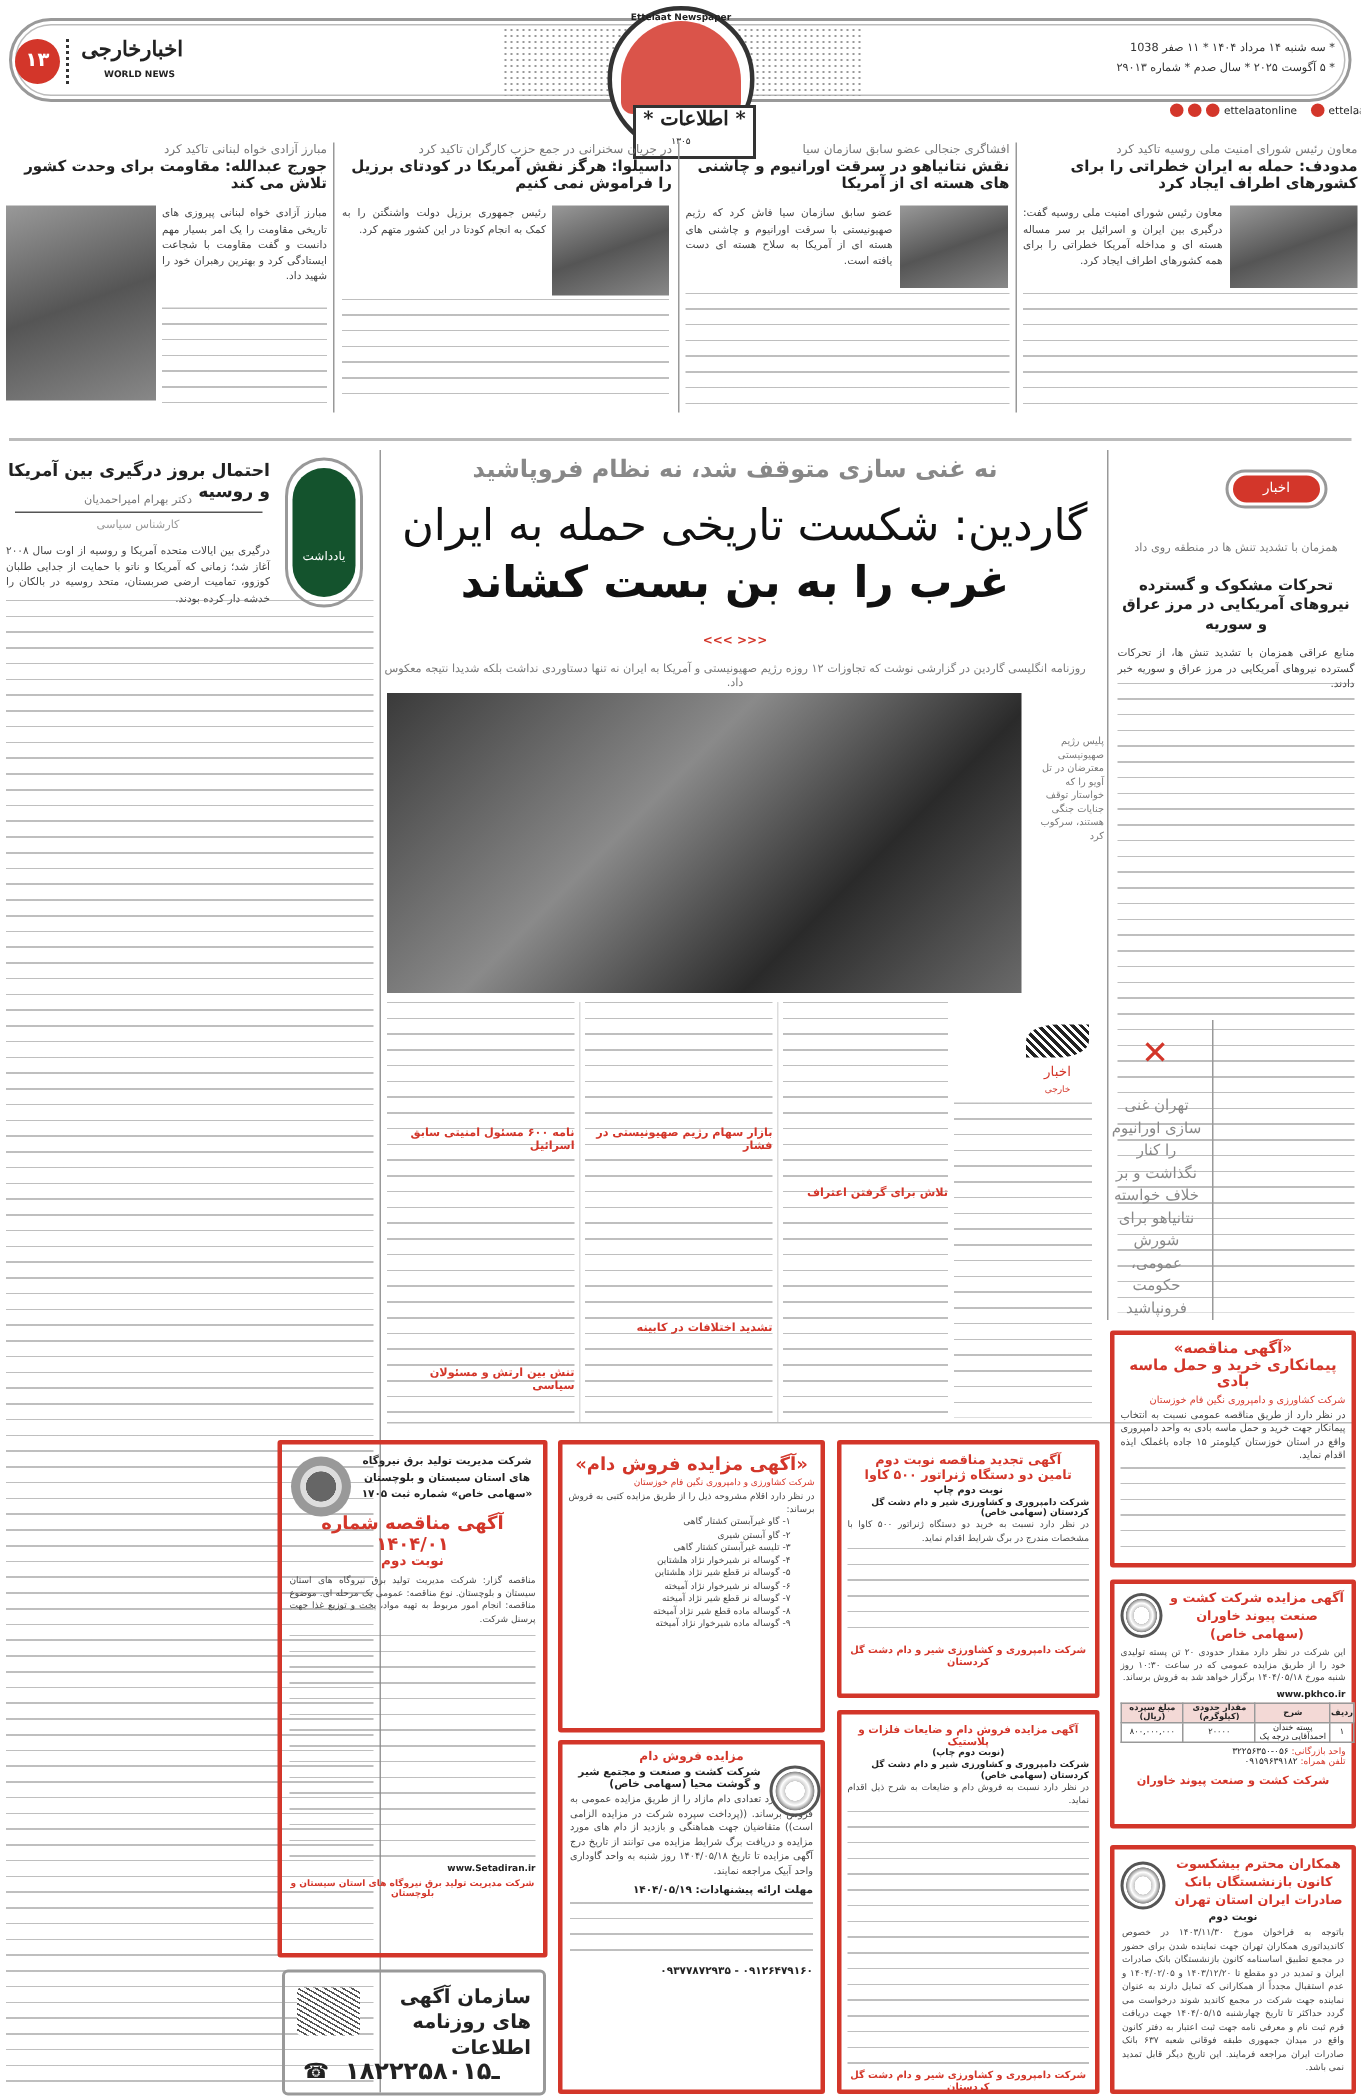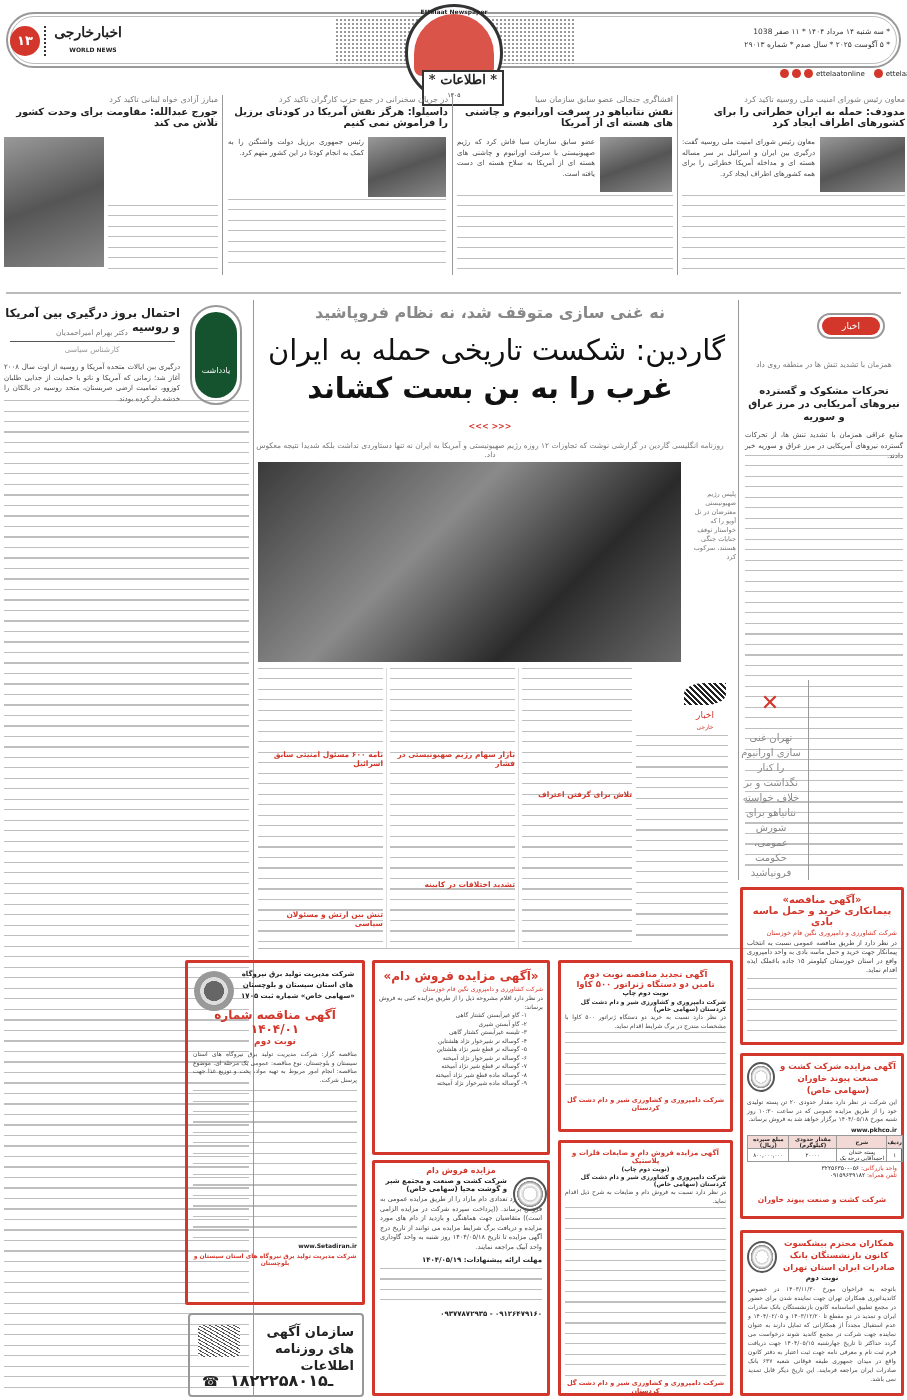--- a/index.html
+++ b/index.html
@@ -83,20 +83,21 @@
 
   <div class="abs photo-sm" style="left:600px;top:42px;width:72px;height:55px"></div>
   <div class="abs txt" style="left:457px;top:42px;width:138px">عضو سابق سازمان سیا فاش کرد که رژیم صهیونیستی با سرقت اورانیوم و چاشنی های هسته ای از آمریکا به سلاح هسته ای دست یافته است.</div>
   <div class="abs lines" style="left:457px;top:100px;width:216px;height:75px"></div>
 
   <div class="abs photo-sm" style="left:368px;top:42px;width:78px;height:60px"></div>
   <div class="abs txt" style="left:228px;top:42px;width:136px">رئیس جمهوری برزیل دولت واشنگتن را به کمک به انجام کودتا در این کشور متهم کرد.</div>
   <div class="abs lines" style="left:228px;top:104px;width:218px;height:70px"></div>
 
   <div class="abs photo-sm" style="left:4px;top:42px;width:100px;height:130px"></div>
+  <div class="abs txt" style="left:108px;top:42px;width:110px">مبارز آزادی خواه لبنانی پیروزی های تاریخی مقاومت را یک امر بسیار مهم دانست و گفت مقاومت با شجاعت ایستادگی کرد و بهترین رهبران خود را شهید داد.</div>
   <div class="abs lines" style="left:108px;top:110px;width:110px;height:65px"></div>
 </div>
 <div class="abs hr" style="left:6px;top:292px;width:895px;height:2px"></div>
 
 <div class="abs" style="left:817px;top:313px;width:68px;height:26px;border-radius:14px;border:2px solid #999"></div>
 <div class="abs red" style="left:822px;top:317px;width:58px;height:18px;border-radius:10px;background:#d3362a;color:#fff;font-size:9px;text-align:center;line-height:18px">اخبار</div>
 <div class="abs rtl gray" style="left:748px;top:360px;width:152px;font-size:7.5px;text-align:center">همزمان با تشدید تنش ها در منطقه روی داد</div>
 <div class="abs rtl" style="left:748px;top:384px;width:152px;font-size:10px;font-weight:bold;text-align:center;line-height:13px">تحرکات مشکوک و گسترده نیروهای آمریکایی در مرز عراق و سوریه</div>
 <div class="abs txt" style="left:745px;top:430px;width:158px">منابع عراقی همزمان با تشدید تنش ها، از تحرکات گسترده نیروهای آمریکایی در مرز عراق و سوریه خبر دادند.</div>
 <div class="abs lines" style="left:745px;top:455px;width:158px;height:420px"></div>
@@ -166,21 +167,21 @@
     <tr>
       <td style="border:1px solid #999;text-align:center">۱</td>
       <td style="border:1px solid #999;text-align:center">پسته خندان احمدآقایی درجه یک</td>
       <td style="border:1px solid #999;text-align:center">۲۰۰۰۰</td>
       <td style="border:1px solid #999;text-align:center">۸۰۰,۰۰۰,۰۰۰</td>
     </tr>
   </tbody>
     </table>
   <div class="rtl" style="font-size:6px;padding:0 4px"><span class="red">واحد بازرگانی:</span> <span>۰۵۶-۳۲۲۵۶۳۵۰</span></div>
   <div class="rtl" style="font-size:6px;padding:0 4px"><span class="red">تلفن همراه:</span> <span>۰۹۱۵۹۶۳۹۱۸۲</span></div>
-  <div class="ad-title" style="font-size:7.5px;margin-top:17px">شرکت کشت و صنعت پیوند خاوران</div>
+  <div class="ad-title" style="font-size:7.5px;margin-top:4px">شرکت کشت و صنعت پیوند خاوران</div>
 </div>
 
 <div class="abs ad" style="left:740px;top:1230px;width:164px;height:166px">
   <div class="abs seal" style="left:4px;top:8px;width:30px;height:32px"></div>
   <div class="ad-title" style="font-size:8.5px;margin:4px 4px 0 38px;line-height:12px">همکاران محترم بیشکسوت کانون بازنشستگان بانک صادرات ایران استان تهران</div>
   <div class="rtl" style="font-size:7px;font-weight:bold;text-align:center;margin-top:1px">نوبت دوم</div>
   <div class="txt" style="font-size:6px;line-height:9px;padding:2px 5px">باتوجه به فراخوان مورخ ۱۴۰۳/۱۱/۳۰ در خصوص کاندیداتوری همکاران تهران جهت نماینده شدن برای حضور در مجمع تطبیق اساسنامه کانون بازنشستگان بانک صادرات ایران و تمدید در دو مقطع تا ۱۴۰۳/۱۲/۲۰ و ۱۴۰۴/۰۲/۰۵ و عدم استقبال مجدداً از همکارانی که تمایل دارند به عنوان نماینده جهت شرکت در مجمع کاندید شوند درخواست می گردد حداکثر تا تاریخ چهارشنبه ۱۴۰۴/۰۵/۱۵ جهت دریافت فرم ثبت نام و معرفی نامه جهت ثبت اعتبار به دفتر کانون واقع در میدان جمهوری طبقه فوقانی شعبه ۶۳۷ بانک صادرات ایران مراجعه فرمایند. این تاریخ دیگر قابل تمدید نمی باشد.</div>
 </div>
 
 <div class="abs ad" style="left:558px;top:960px;width:175px;height:172px">

